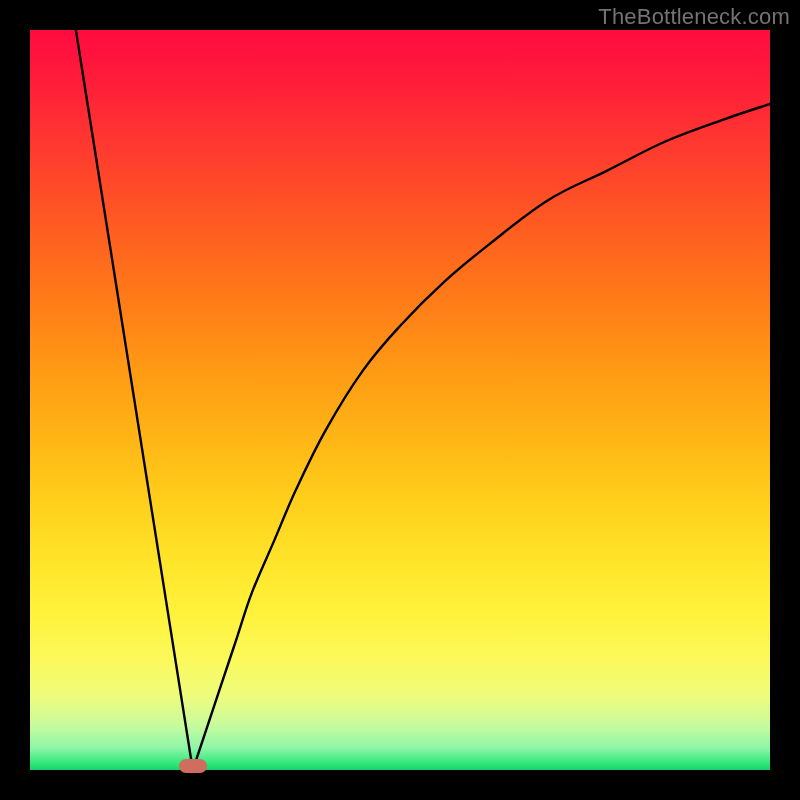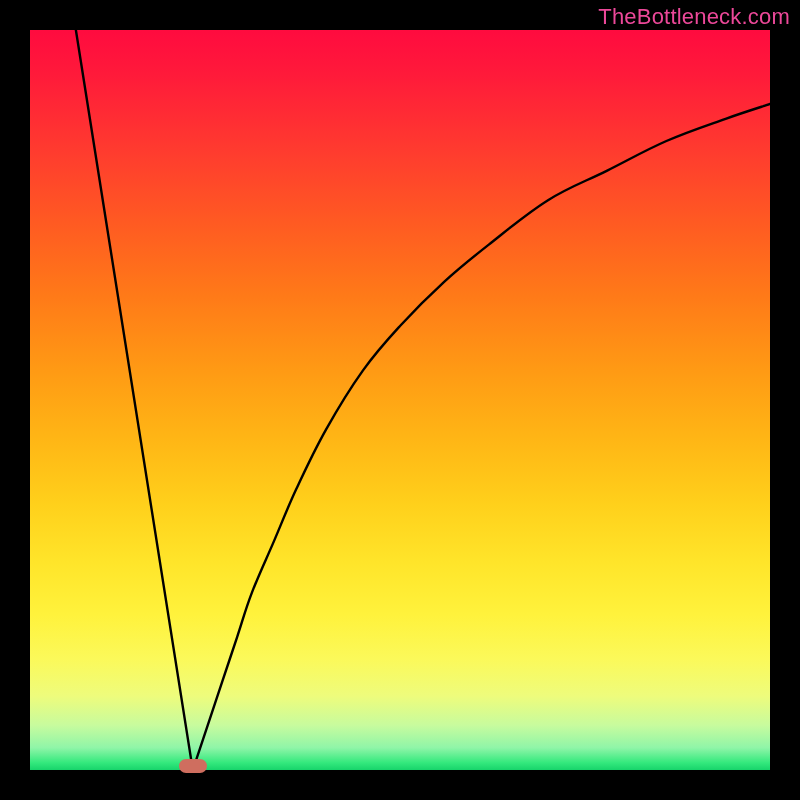--- a/index.html
+++ b/index.html
@@ -44,21 +44,21 @@
   .plot svg {
     position: absolute;
     inset: 0;
     width: 100%;
     height: 100%;
   }
   .watermark {
     position: absolute;
     top: 4px;
     right: 10px;
-    color: #ec4899;
+    color: #737373;
     font-size: 22px;
     letter-spacing: 0.2px;
     user-select: none;
   }
   .marker {
     position: absolute;
     width: 28px;
     height: 14px;
     border-radius: 7px;
     transform: translate(-50%, -50%);

